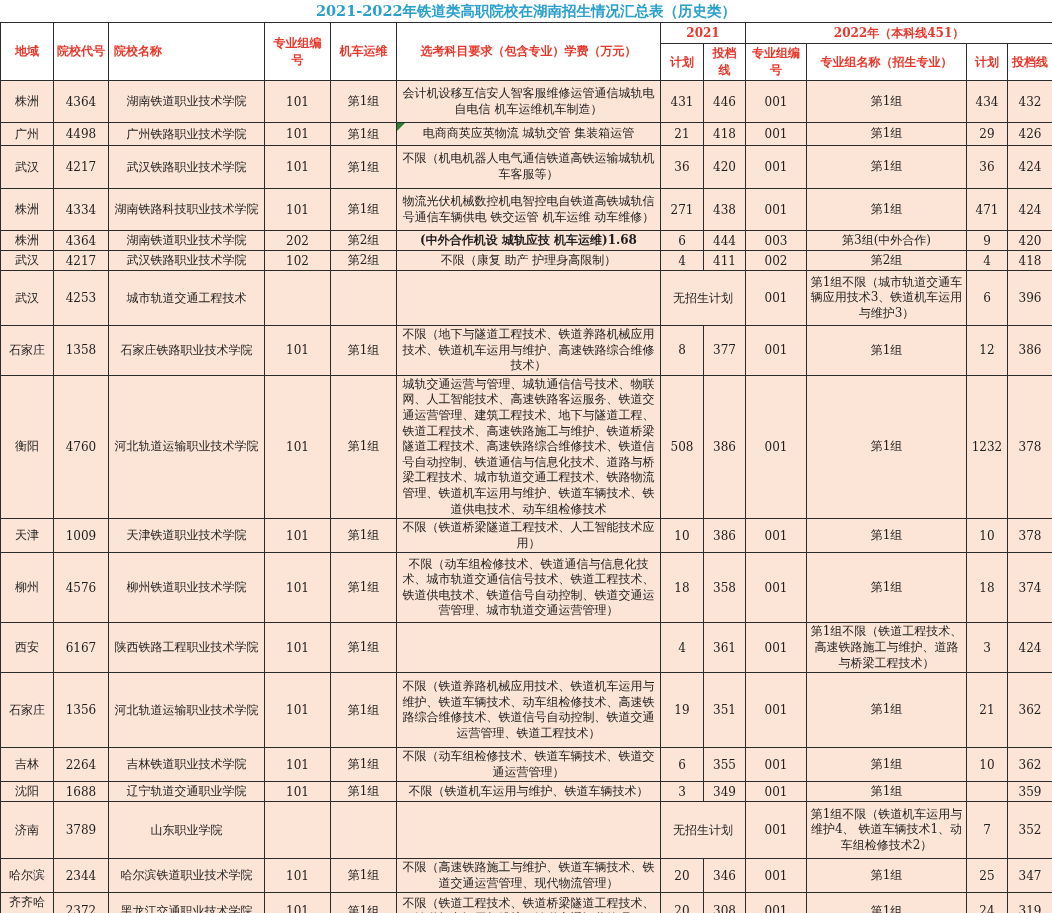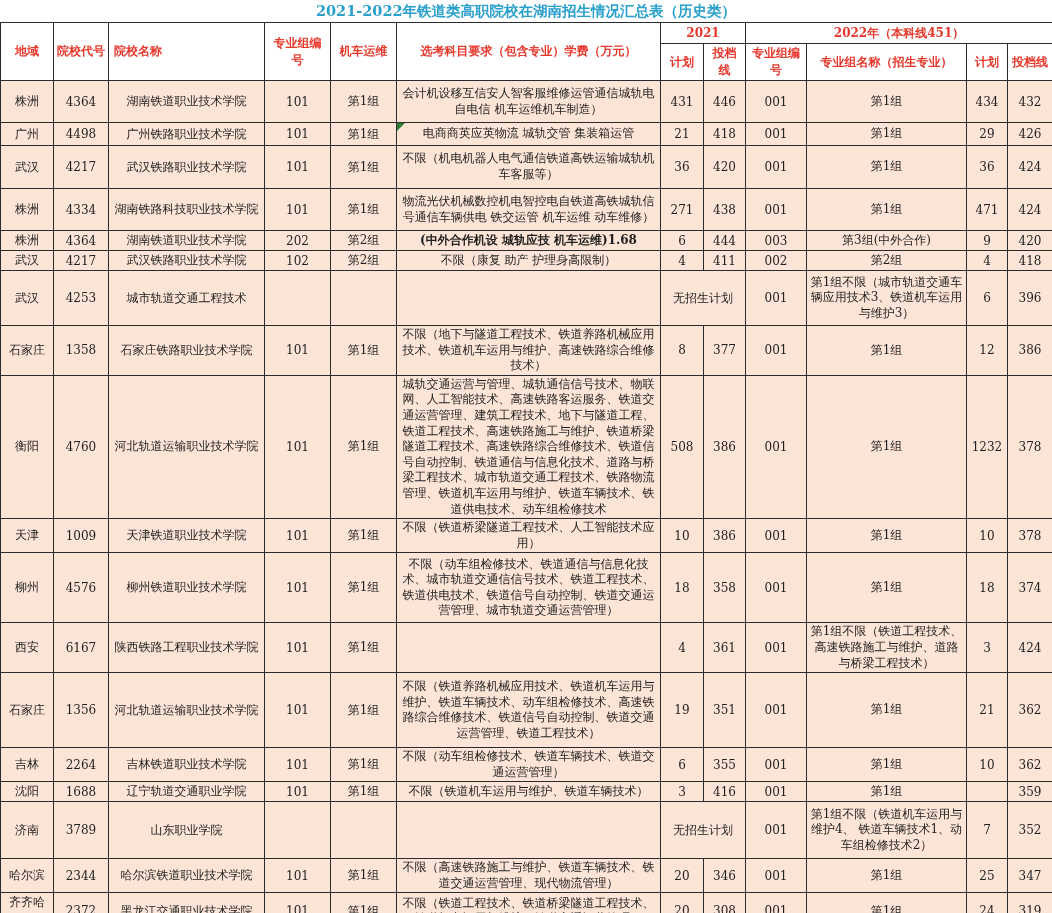--- a/index.html
+++ b/index.html
@@ -285,21 +285,21 @@
           <td class="cell-line-2022">362</td>
         </tr>
         <tr style="height: 20px;">
           <td class="cell-region">沈阳</td>
           <td class="cell-code">1688</td>
           <td class="cell-school">辽宁轨道交通职业学院</td>
           <td class="cell-group-no">101</td>
           <td class="cell-group-name">第1组</td>
           <td class="cell-subjects">不限（铁道机车运用与维护、铁道车辆技术）</td>
           <td class="cell-plan-2021">3</td>
-          <td class="cell-line-2021">416</td>
+          <td class="cell-line-2021">349</td>
           <td class="cell-group-no-2022">001</td>
           <td class="cell-group-name-2022">第1组</td>
           <td class="cell-plan-2022"></td>
           <td class="cell-line-2022">359</td>
         </tr>
         <tr style="height: 57px;">
           <td class="cell-region">济南</td>
           <td class="cell-code">3789</td>
           <td class="cell-school">山东职业学院</td>
           <td class="cell-group-no"></td>

